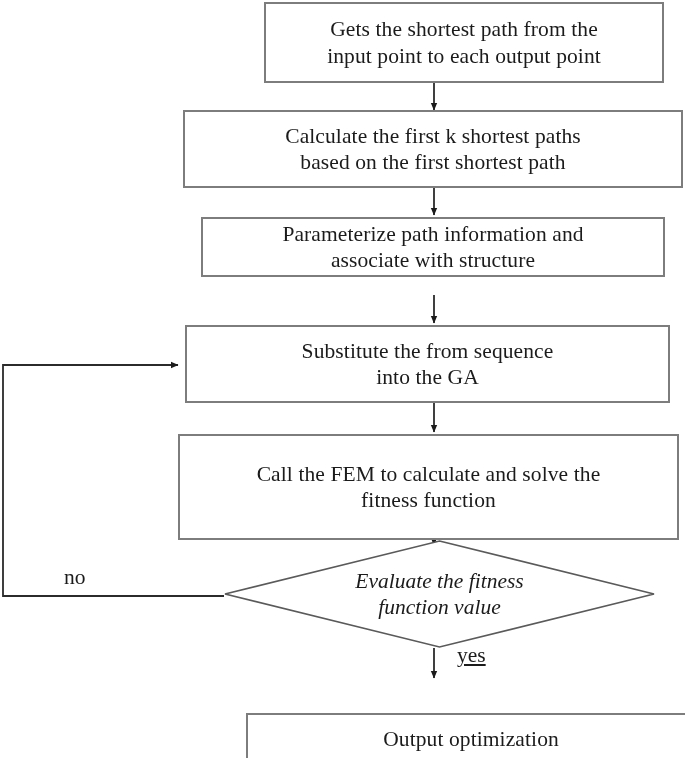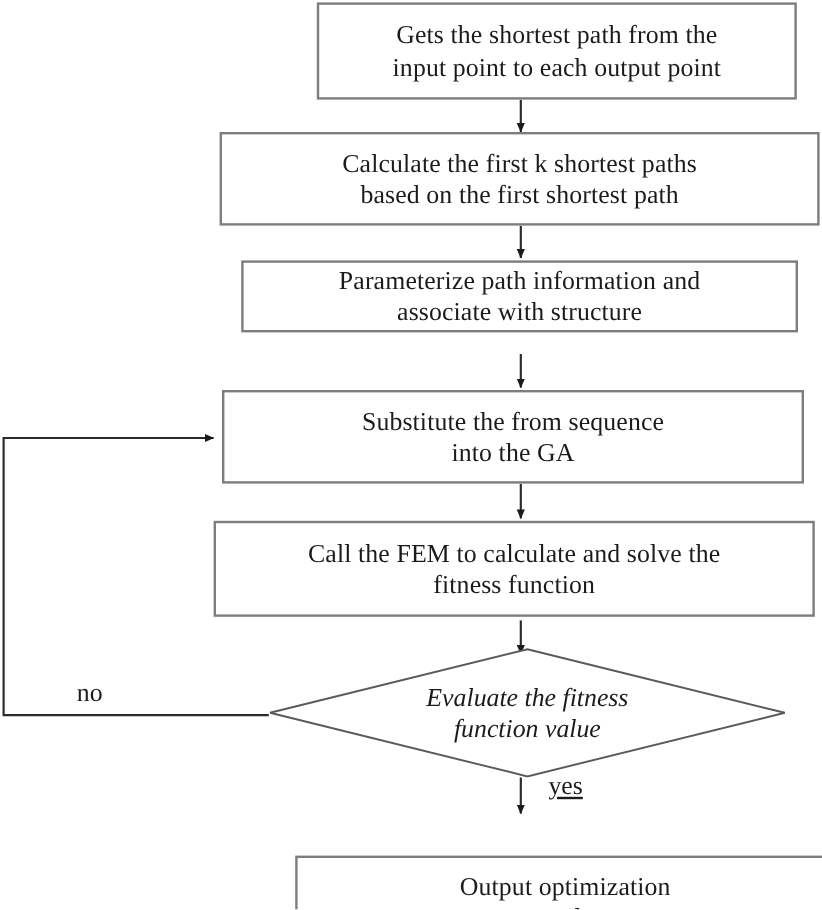--- a/index.html
+++ b/index.html
@@ -130,21 +130,21 @@
   <div class="node process" style="left:201px; top:217px; width:464px; height:60px;">
     <span class="label">Parameterize path information and
 associate with structure</span>
   </div>
 
   <div class="node process" style="left:185px; top:325px; width:485px; height:78px;">
     <span class="label">Substitute the from sequence
 into the GA</span>
   </div>
 
-  <div class="node process" style="left:178px; top:434px; width:501px; height:80px;">
+  <div class="node process" style="left:178px; top:434px; width:501px; height:106px;">
     <span class="label">Call the FEM to calculate and solve the
 fitness function</span>
   </div>
 
   <div class="decision" style="left:224px; top:540px; width:431px; height:108px;">
     <svg class="dia-svg" width="431" height="108" viewBox="0 0 431 108" xmlns="http://www.w3.org/2000/svg">
       <polygon points="215.5,1 430,54 215.5,107 1,54" fill="#ffffff" stroke="#5a5a5a" stroke-width="1.6"></polygon>
     </svg>
     <span class="label">Evaluate the fitness
 function value</span>

